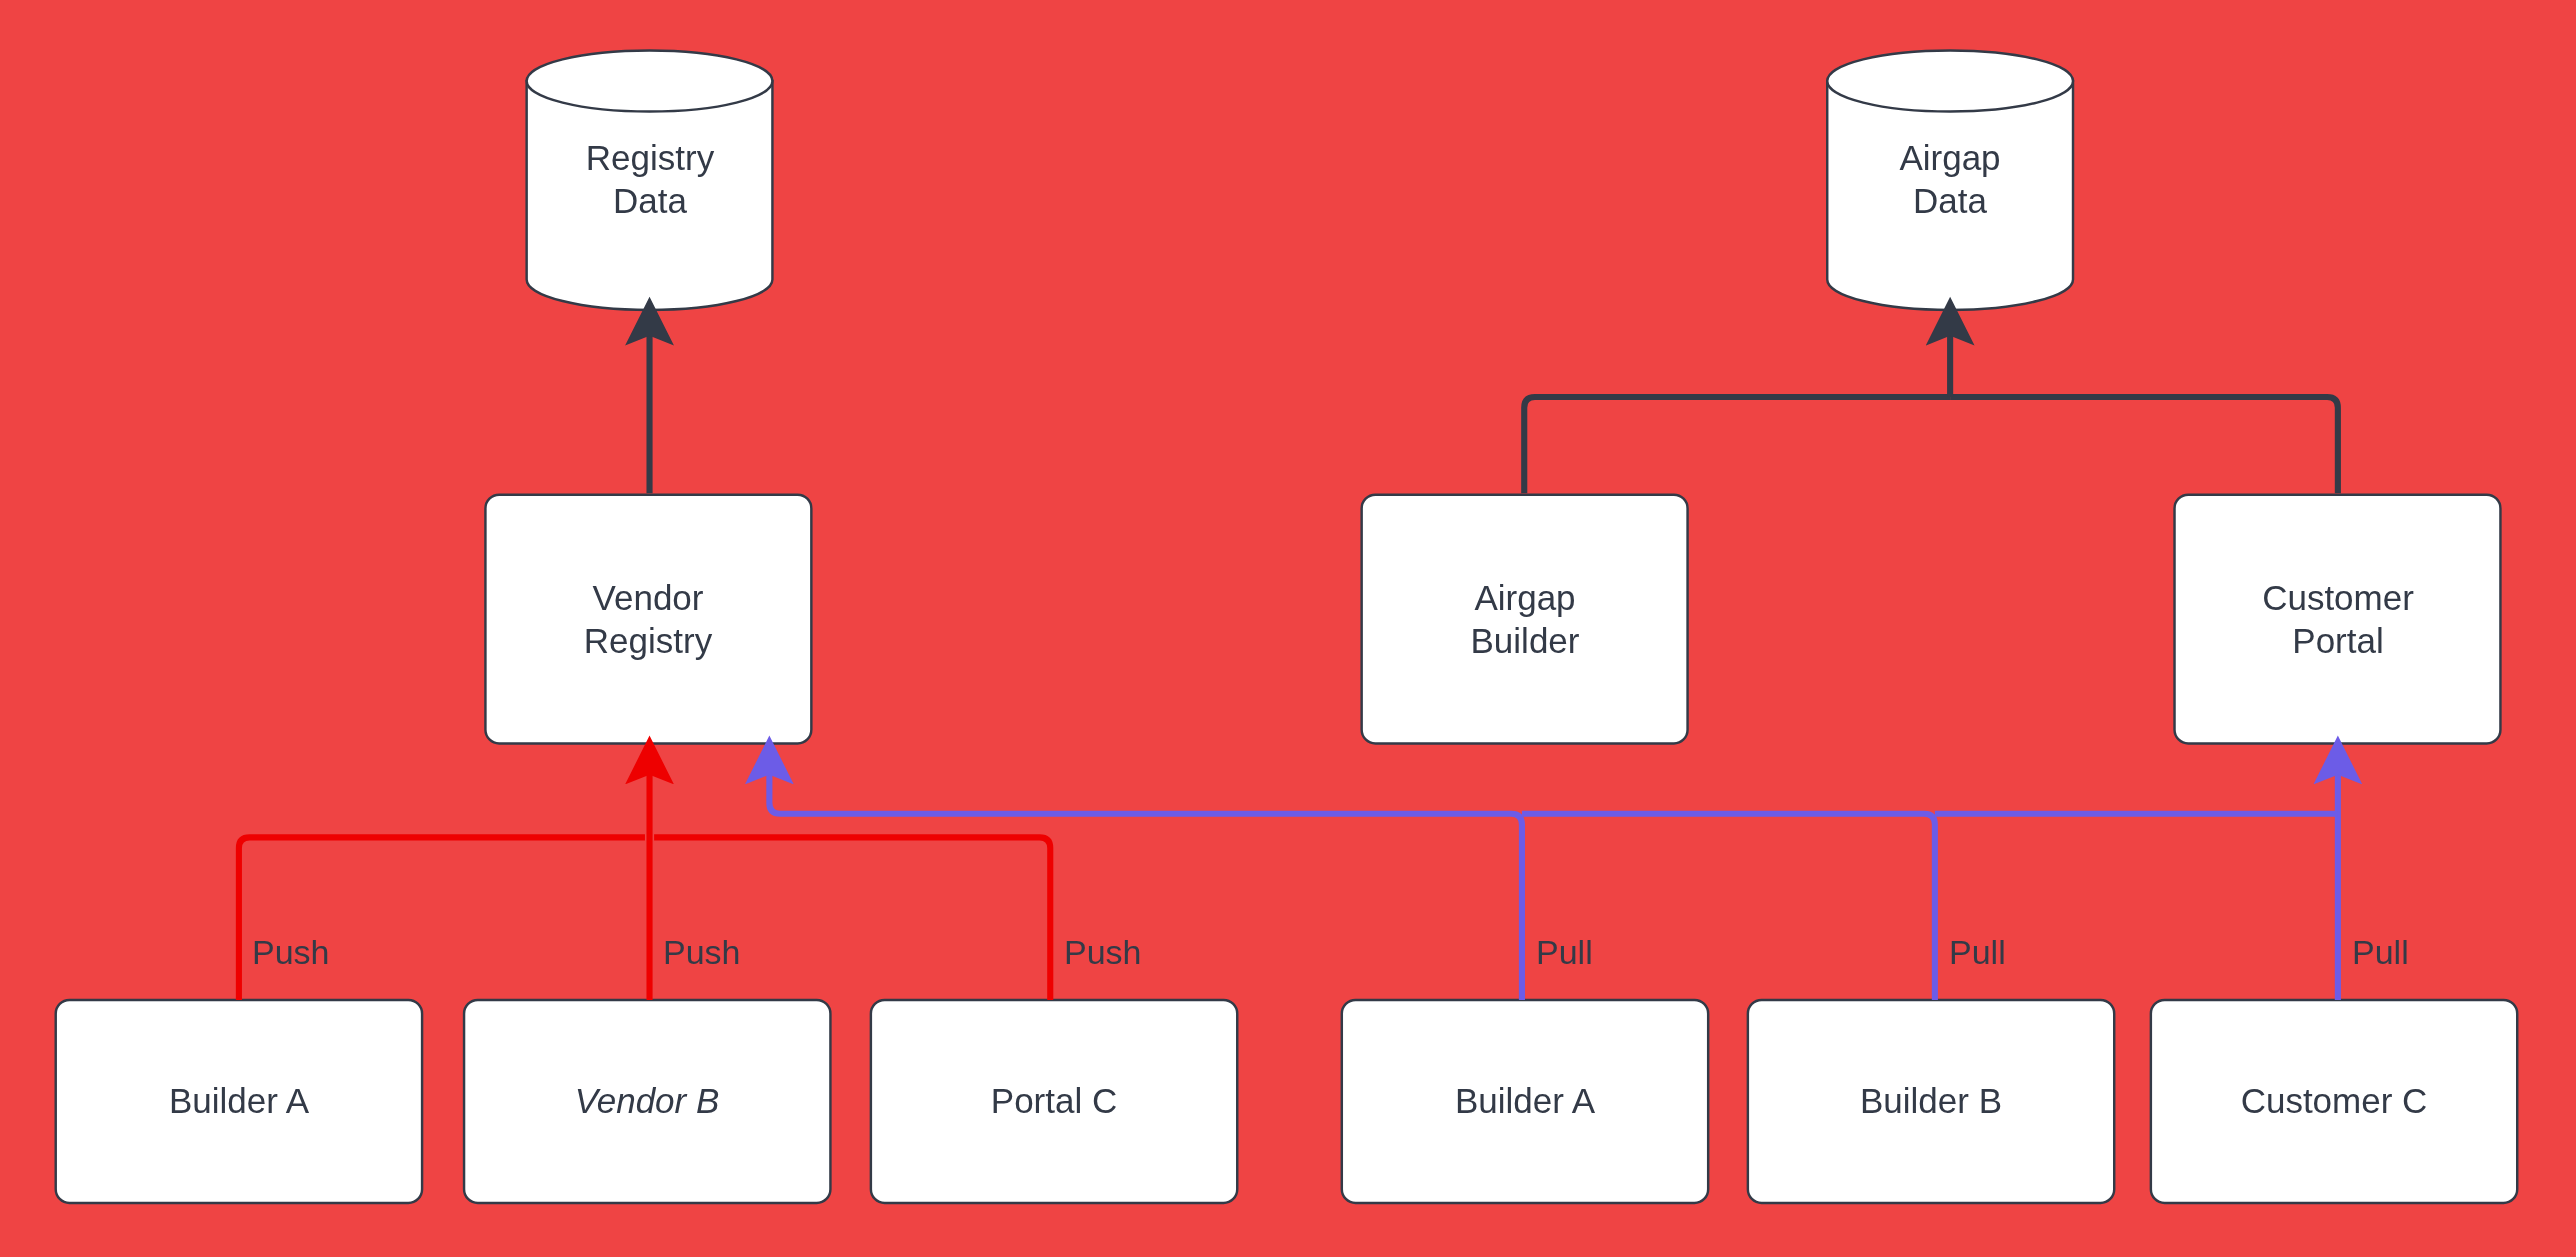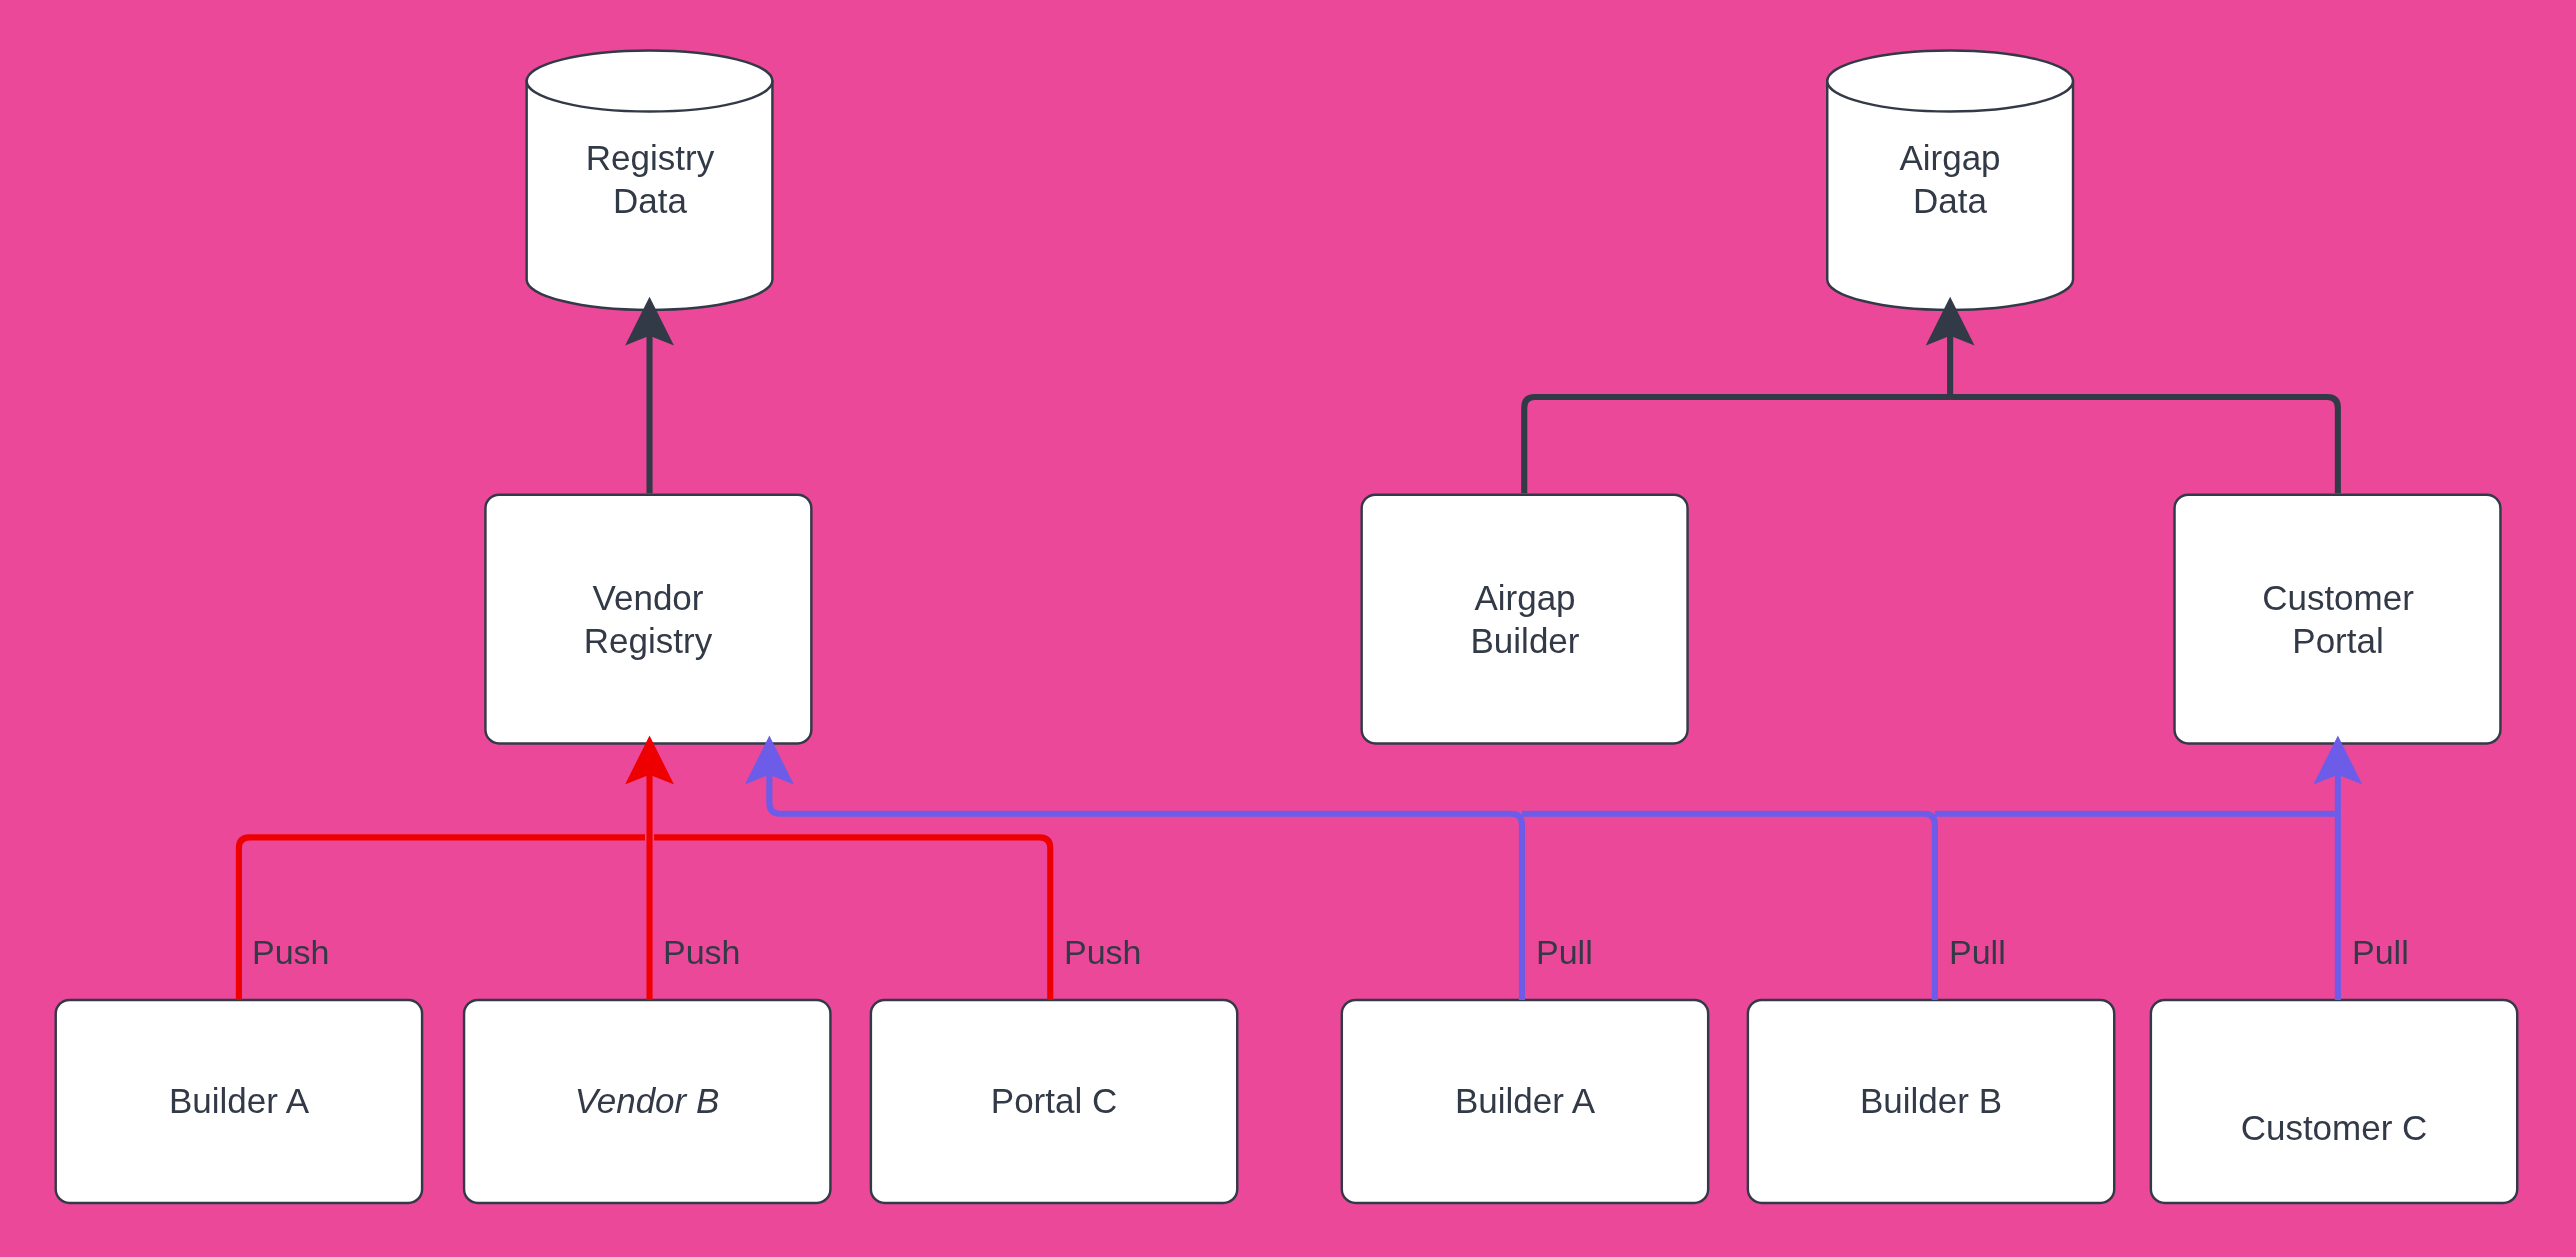--- a/index.html
+++ b/index.html
@@ -7,21 +7,21 @@
     padding: 0;
     background: #ffffff;
   }
   body {
     font-family: "Liberation Sans", sans-serif;
   }
   #canvas {
     position: relative;
     width: 2576px;
     height: 1258px;
-    background: #ec4899;
+    background: #ef4444;
     overflow: hidden;
   }
   #diagram-svg {
     position: absolute;
     left: 0;
     top: 0;
     width: 2576px;
     height: 1258px;
   }
   .node-label {
@@ -122,21 +122,21 @@
 
   <div class="node-label" style="left:2175px; top:495px; width:326px; height:249px;">Customer
 Portal</div>
 
   <div class="node-label" style="left:56px; top:1000px; width:366px; height:203px;">Builder A</div>
   <div class="node-label" style="left:464px; top:1000px; width:366px; height:203px;font-style:italic;">Vendor B</div>
   <div class="node-label" style="left:871px; top:1000px; width:366px; height:203px;">Portal C</div>
 
   <div class="node-label" style="left:1342px; top:1000px; width:366px; height:203px;">Builder A</div>
   <div class="node-label" style="left:1748px; top:1000px; width:366px; height:203px;">Builder B</div>
-  <div class="node-label" style="left:2151px; top:1027px; width:366px; height:203px;">Customer C</div>
+  <div class="node-label" style="left:2151px; top:1000px; width:366px; height:203px;">Customer C</div>
 
   <div class="edge-label" style="left:252px; top:935px;">Push</div>
   <div class="edge-label" style="left:663px; top:935px;">Push</div>
   <div class="edge-label" style="left:1064px; top:935px;">Push</div>
 
   <div class="edge-label" style="left:1536px; top:935px;">Pull</div>
   <div class="edge-label" style="left:1949px; top:935px;">Pull</div>
   <div class="edge-label" style="left:2352px; top:935px;">Pull</div>
 
   <div class="hitbox" style="left:527px; top:50px; width:246px; height:252px;"></div>

